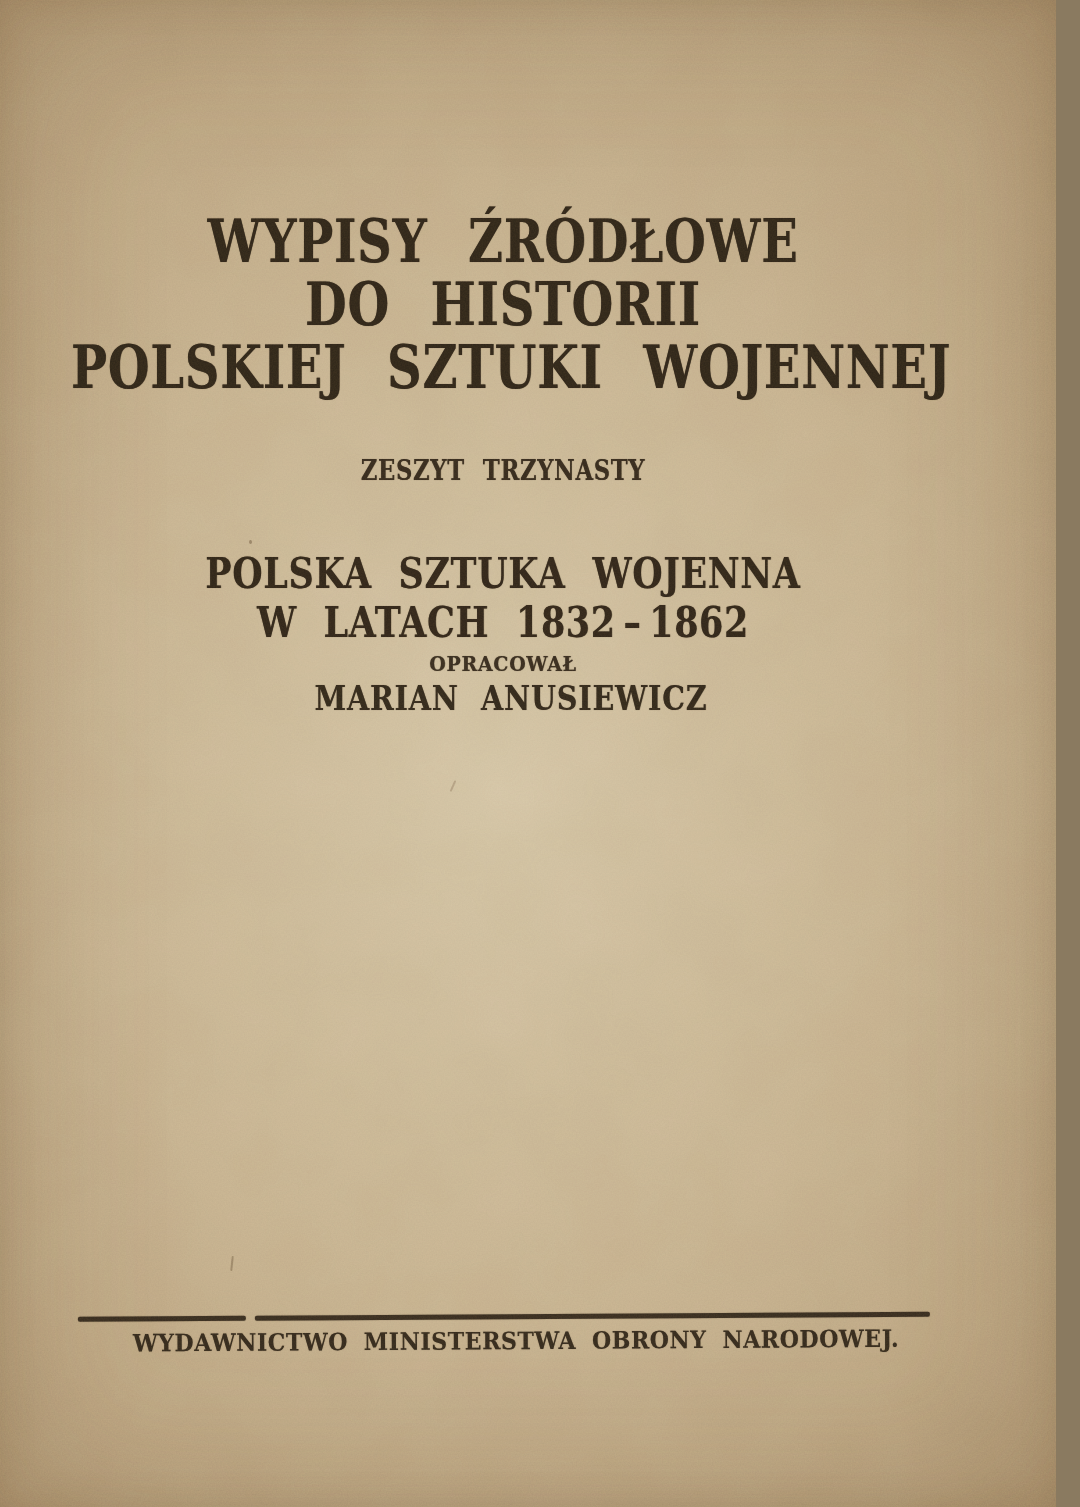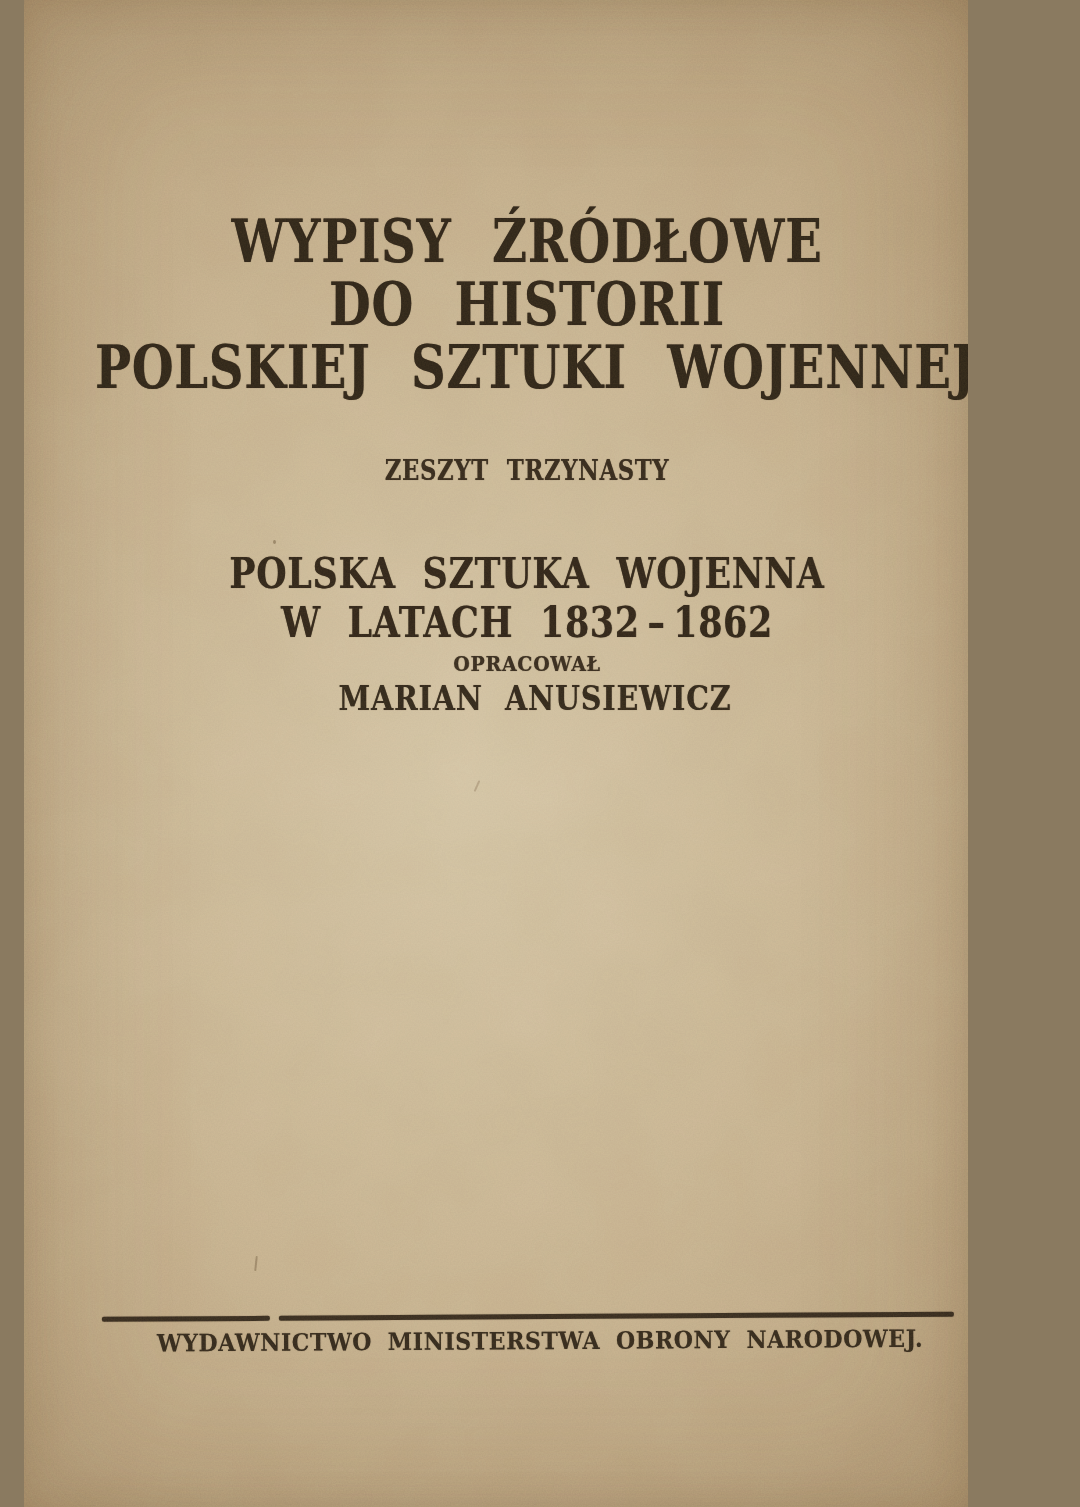--- a/index.html
+++ b/index.html
@@ -8,32 +8,31 @@
     background: #8a7a60;
   }
   body {
     width: 1080px;
     height: 1507px;
     overflow: hidden;
     font-family: "DejaVu Serif", "Liberation Serif", serif;
   }
   .page {
     position: relative;
-    width: 944px;
+    width: 1056px;
     height: 1507px;
     background:
       radial-gradient(ellipse 900px 1100px at 47% 52%,
         var(--paper-light, #d4c5a7) 0%,
         var(--paper, #c6b291) 48%,
         #b7a07e 80%,
         var(--paper-edge, #ac9371) 97%);
     box-shadow: inset 0 0 160px rgba(108, 84, 52, 0.30),
                 inset 0 0 36px rgba(108, 84, 52, 0.18);
     overflow: hidden;
-    margin-left: 24px;
   }
   .grain-svg {
     position: absolute;
     left: 0; top: 0;
     width: 1080px; height: 1507px;
     pointer-events: none;
   }
   .grain-fine { mix-blend-mode: soft-light; opacity: 0.75; }
   .grain-mottle { mix-blend-mode: multiply; opacity: 0.14; }
 

